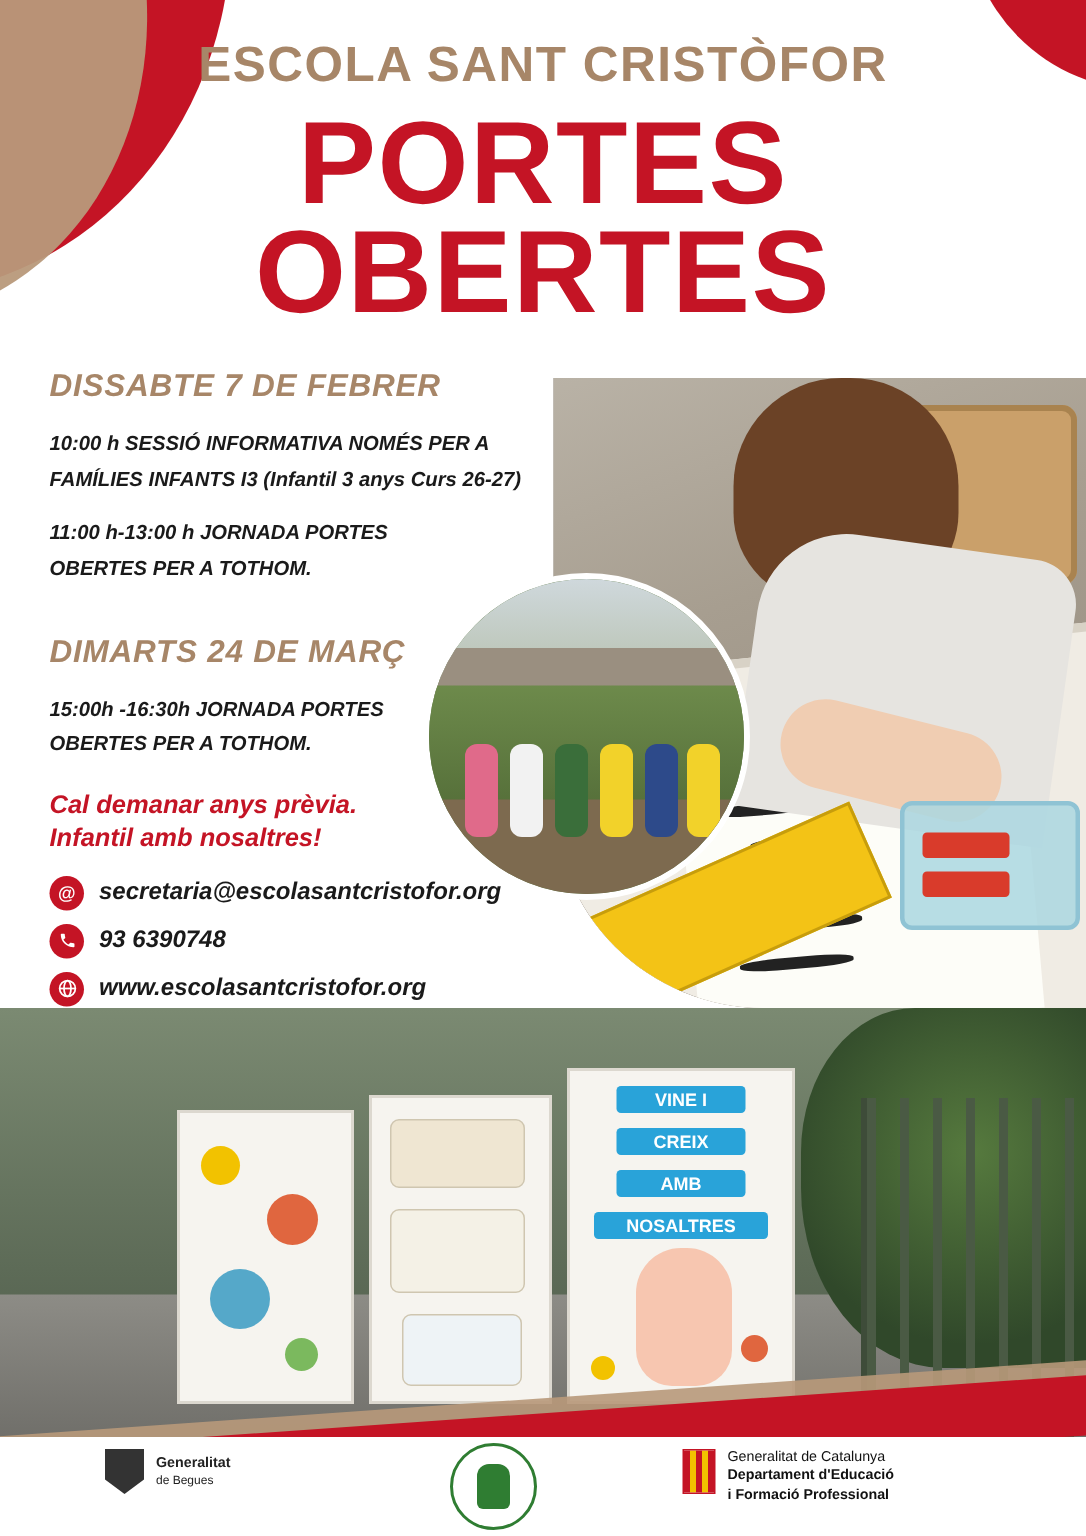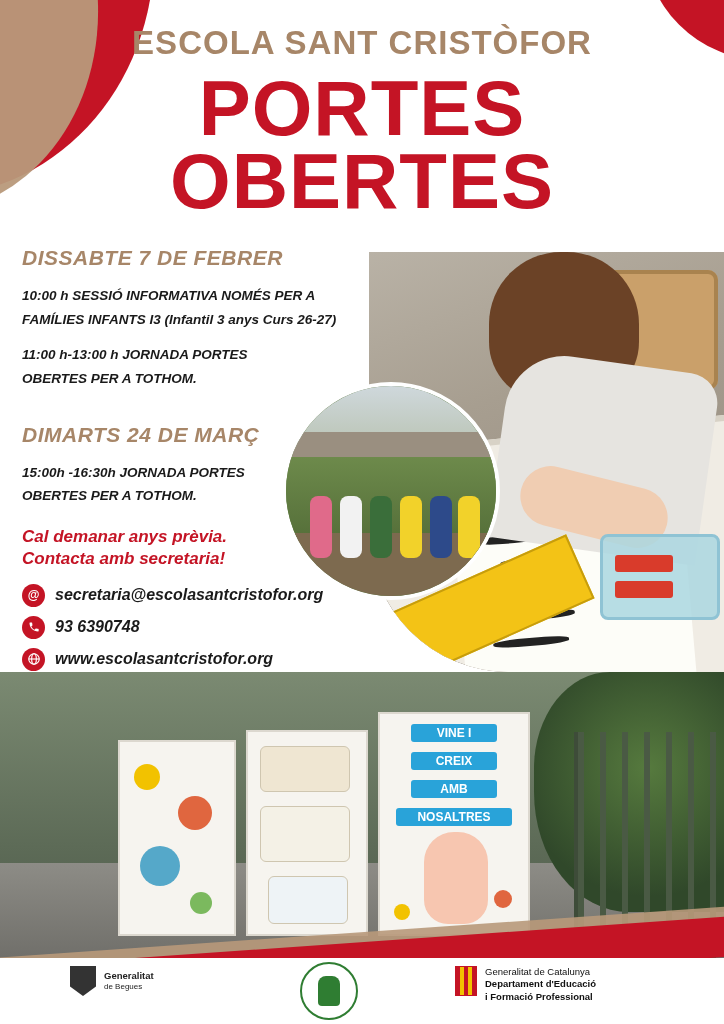--- a/index.html
+++ b/index.html
@@ -67,21 +67,21 @@
     color: #C41425;
     font-weight: bold;
     font-size: 78px;
     line-height: .93;
     letter-spacing: 1px;
   }
   .title-main span { display: block; }
 
   
   .info-col {
-    position: absolute; left: 22px; top: 246px;
+    position: absolute; left: 33px; top: 246px;
     width: 400px;
   }
   .date-head {
     color: #A78668;
     font-size: 21px;
     font-weight: bold;
     font-style: italic;
     letter-spacing: .5px;
     margin-bottom: 14px;
   }
@@ -336,21 +336,21 @@
     <div class="gap"></div>
     <div class="line">11:00 h-13:00 h  JORNADA PORTES</div>
     <div class="line">OBERTES PER A TOTHOM.</div>
 
     <div class="date-head second">DIMARTS 24 DE MARÇ</div>
     <div class="line">15:00h -16:30h JORNADA PORTES</div>
     <div class="line">OBERTES PER A TOTHOM.</div>
 
     <div class="cta">
       <div>Cal demanar anys prèvia.</div>
-      <div>Contacta amb secretaria!</div>
+      <div>Infantil amb nosaltres!</div>
     </div>
 
     <div class="contacts">
 
       <div class="contact-row">
         <span class="cicon mail">@</span>
         <span class="ctext">secretaria@escolasantcristofor.org</span>
       </div>
 
       <div class="contact-row">

